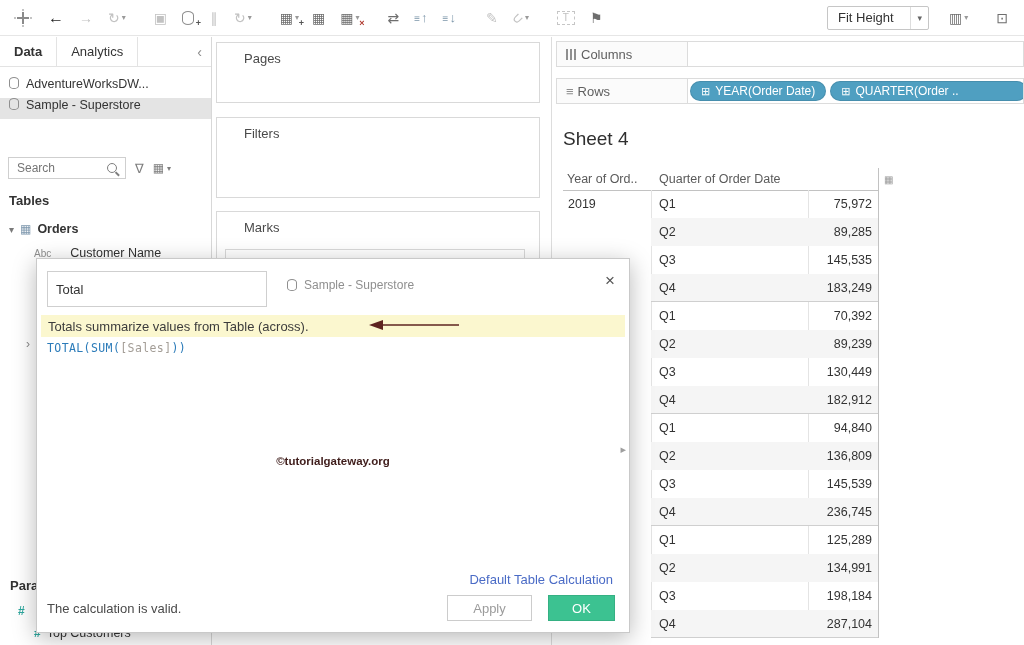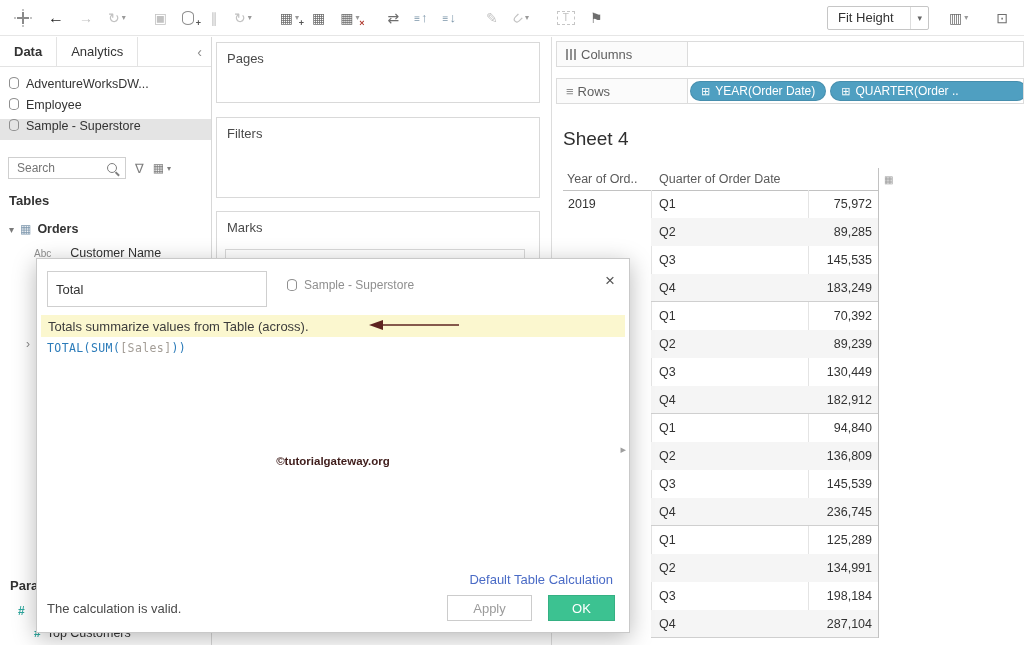--- a/index.html
+++ b/index.html
@@ -64,21 +64,21 @@
   .param-row{display:flex;align-items:center;gap:6px;height:22px;font-size:12.5px;cursor:pointer}
   .param-row:nth-of-type(1){padding-left:18px}
   .param-row:nth-of-type(2){padding-left:34px}
   .hash{color:#2fa79e;font-weight:bold;font-size:12px}
 
   
   .card{position:absolute;background:#fff;border:1px solid #d9d9d9;font-size:13px;color:#4a4a4a;box-sizing:border-box}
   #card-pages{left:216px;top:42px;width:324px;height:61px}
   #card-filters{left:216px;top:117px;width:324px;height:81px}
   #card-marks{left:216px;top:211px;width:324px;height:420px}
-  .card-label{margin:8px 10px}
+  .card-label{margin:8px 27px}
   .marks-inner{position:absolute;left:8px;right:14px;top:37px;height:22px;border:1px solid #d9d9d9}
   .vdiv{position:absolute;left:551px;top:37px;bottom:0;width:1px;background:#ddd}
 
   
   .shelf{position:absolute;left:556px;right:0;height:26px;display:flex;font-size:13px;color:#5f5f5f}
   #shelf-cols{top:41px}
   #shelf-rows{top:78px}
   .shelf-label{display:flex;align-items:center;gap:4px;width:132px;border:1px solid #dcdcdc;background:#fbfbfb;padding:0 9px;box-sizing:border-box;flex:none}
   .shelf-body{flex:1;border:1px solid #dcdcdc;border-left:none;display:flex;align-items:center;padding:0 2px;gap:4px;overflow:hidden;background:#fff}
   .cols-icon{width:2px;height:11px;background:#8f8f8f;box-shadow:4px 0 0 #8f8f8f,8px 0 0 #8f8f8f;margin-right:9px}
@@ -279,24 +279,20 @@
       <div class="tab">Analytics</div>
       <div class="collapse">‹</div>
     </div>
     <div class="ds-list">
 
         <div class="ds-row">
           <span class="cylinder"></span>
           <span>AdventureWorksDW...</span>
         </div>
 
-        <div class="ds-row">
-          <span class="cylinder"></span>
-          <span>Employee</span>
-        </div>
 
         <div class="ds-row" data-sel="y">
           <span class="cylinder"></span>
           <span>Sample - Superstore</span>
         </div>
 
     </div>
     <div class="search-row">
       <div class="search-box">
         <input placeholder="Search" style="">

